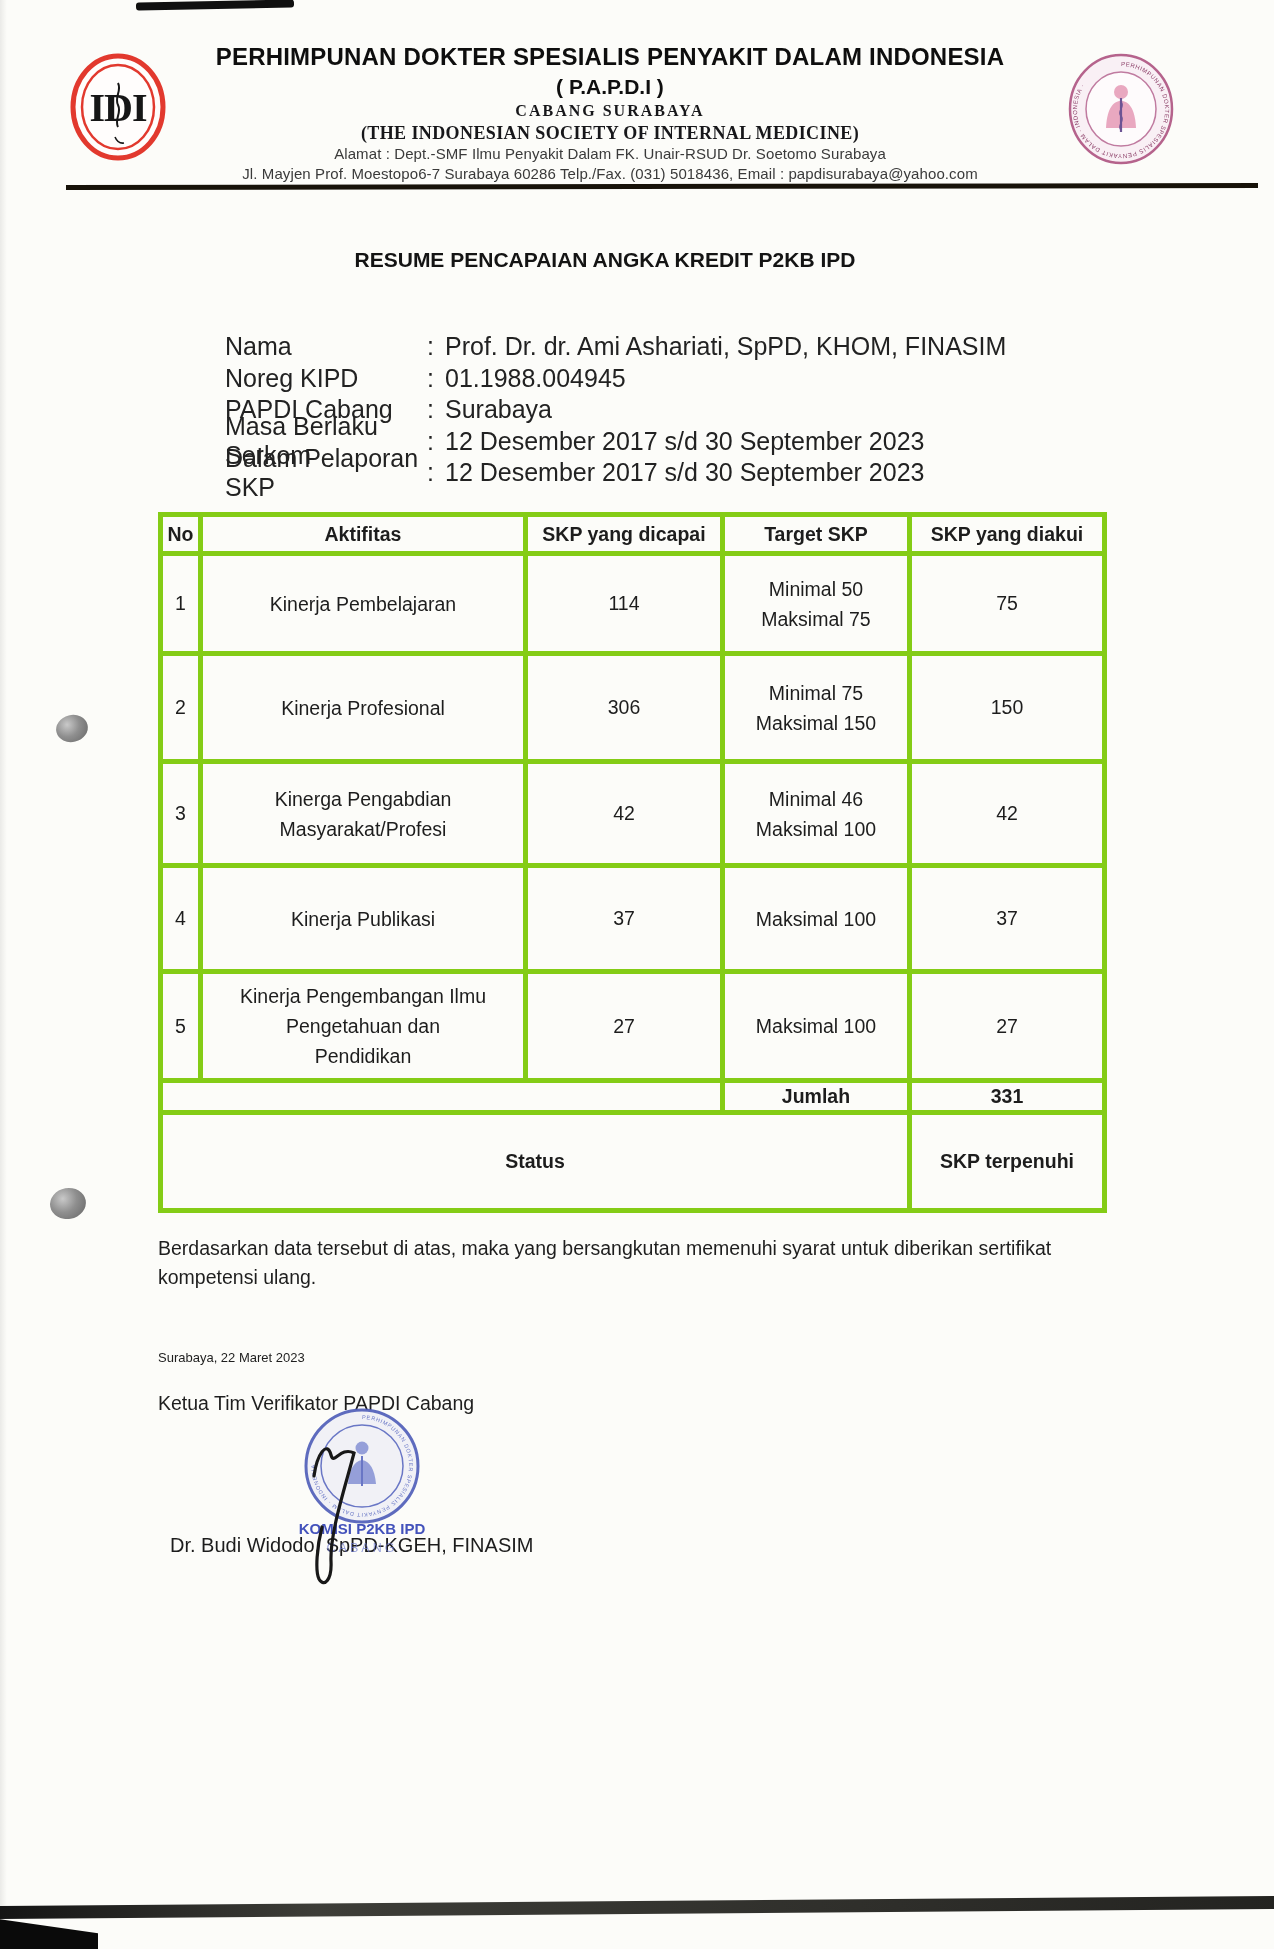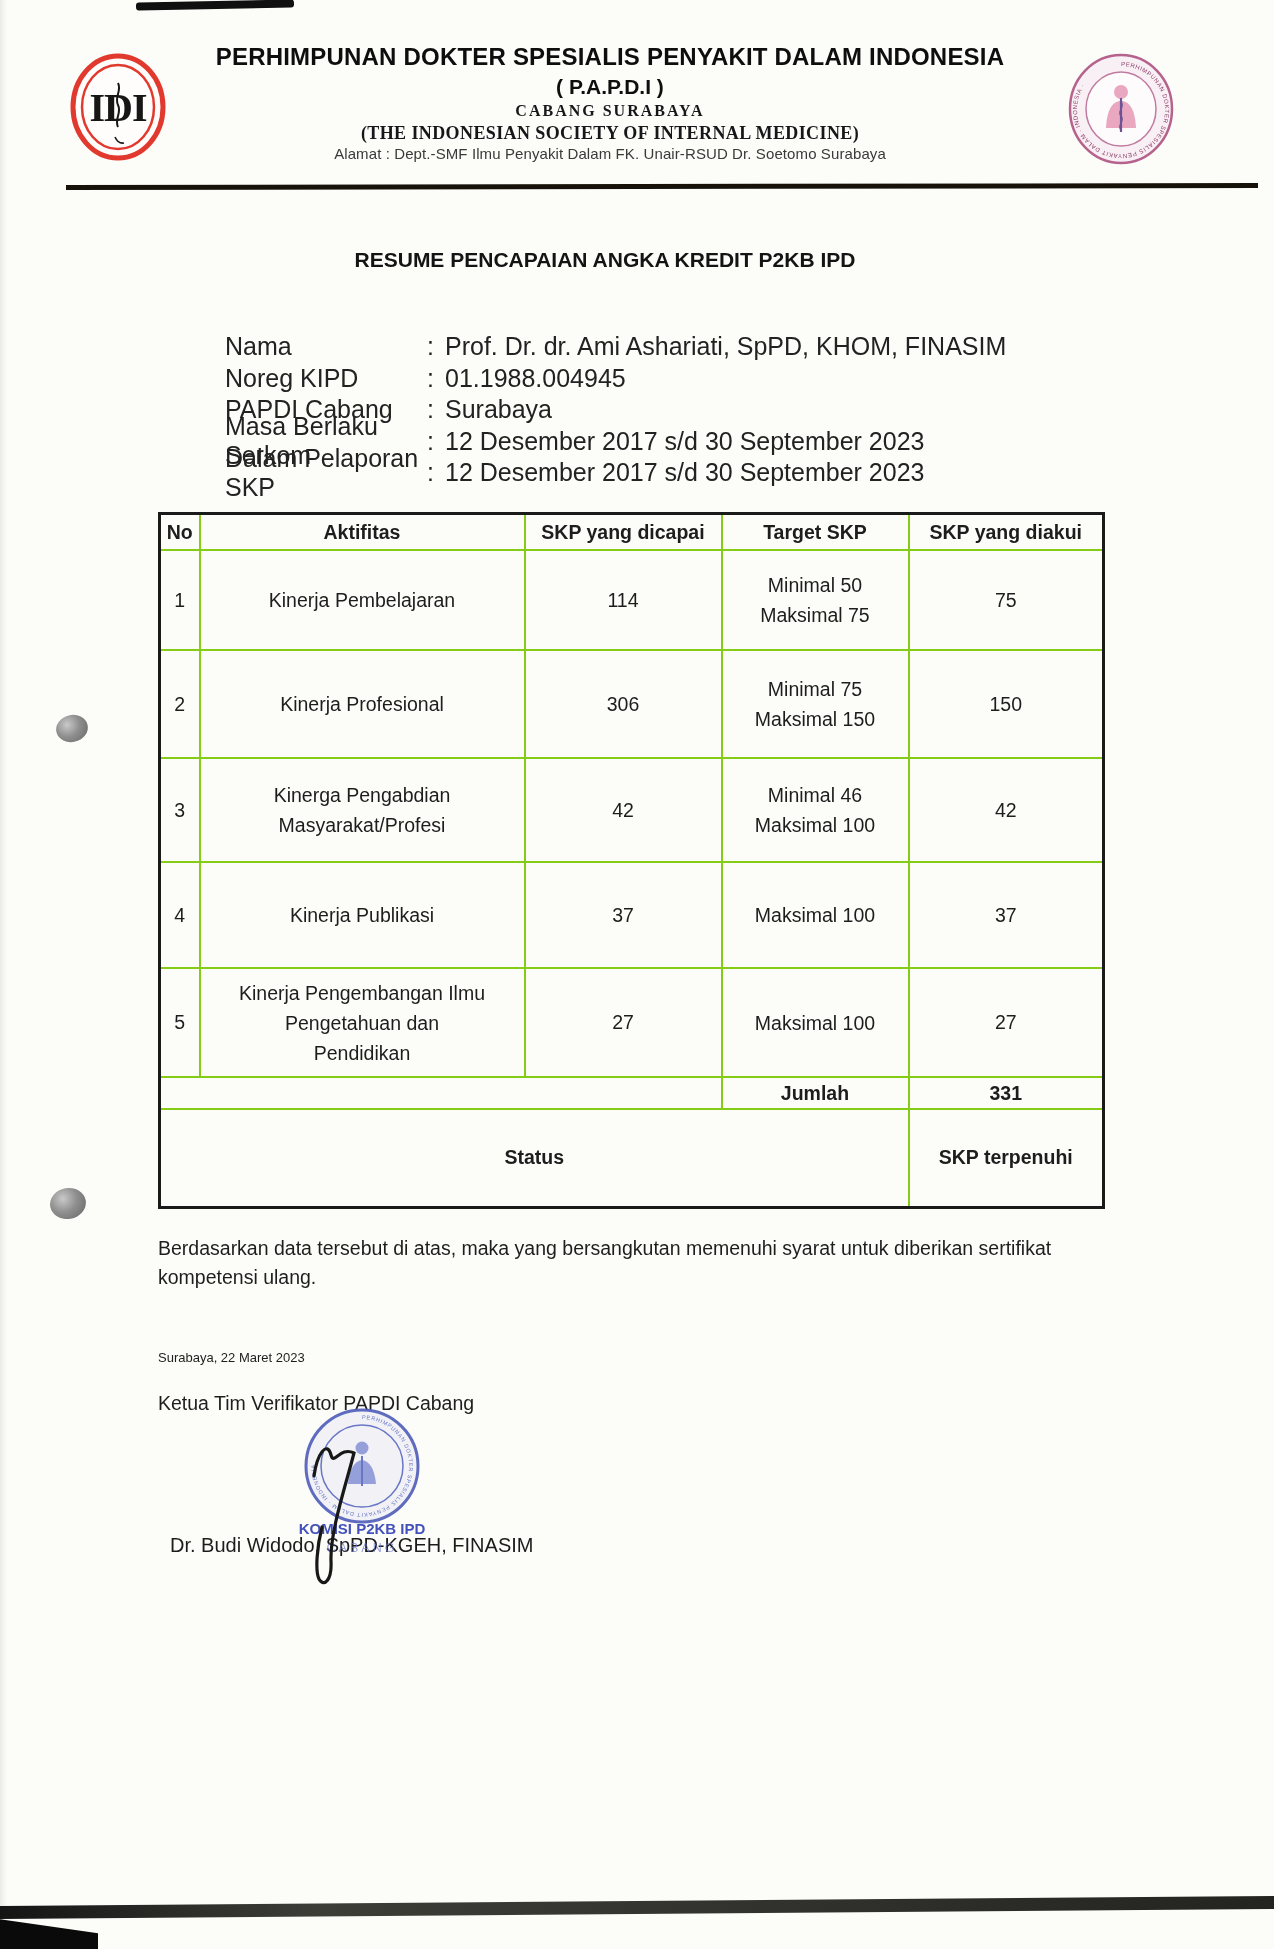--- a/index.html
+++ b/index.html
@@ -30,21 +30,21 @@
   .doc-title{position:absolute;left:0;top:248px;width:1210px;text-align:center;font-size:21px;font-weight:bold;color:#141414;}
   .info-block{position:absolute;left:225px;top:331px;}
   .info-row{display:flex;height:31.5px;align-items:center;font-size:25px;color:#222;}
   .info-label{width:202px;}
   .info-colon{width:18px;text-align:left;}
   .info-value{white-space:nowrap;}
 
   
   .skp-table-wrap{position:absolute;left:158px;top:512px;}
   table.skp{border-collapse:collapse;table-layout:fixed;width:944px;border:3px solid #1a1a1a;}
-  table.skp th,table.skp td{border:2px solid #84cc16;text-align:center;vertical-align:middle;font-size:19.5px;color:#1d1d1d;padding:0 4px;}
+  table.skp th,table.skp td{border:5px solid #84cc16;text-align:center;vertical-align:middle;font-size:19.5px;color:#1d1d1d;padding:0 4px;}
   table.skp th{font-weight:bold;height:34px;}
   tr.r1{height:100px;} tr.r2{height:108px;} tr.r3{height:104px;} tr.r4{height:106px;} tr.r5{height:109px;}
   tr.total-row{height:32px;} tr.status-row{height:98px;}
   .cline{display:block;line-height:30px;}
   .bold{font-weight:bold;}
 
   
   .closing-par{position:absolute;left:158px;top:1234px;width:950px;font-size:19.5px;line-height:29px;color:#1e1e1e;}
   .place-date{position:absolute;left:158px;top:1350px;font-size:13px;color:#1e1e1e;}
   .signer-role{position:absolute;left:158px;top:1381px;font-size:19.5px;color:#1e1e1e;margin-top:11px;}
@@ -84,20 +84,21 @@
     <line x1="55" y1="46" x2="55" y2="80" stroke="#6d5494" stroke-width="2.2"></line>
     <path d="M55,50 c5,5 -5,9 0,14 c5,5 -5,9 0,14" fill="none" stroke="#6d5494" stroke-width="1.2"></path>
   </svg>
 
   <div class="header-text">
     <div class="org-name">PERHIMPUNAN DOKTER SPESIALIS PENYAKIT DALAM INDONESIA</div>
     <div class="org-abbr">( P.A.P.D.I )</div>
     <div class="branch">CABANG SURABAYA</div>
     <div class="org-en">(THE INDONESIAN SOCIETY OF INTERNAL MEDICINE)</div>
     <div class="addr">Alamat : Dept.-SMF Ilmu Penyakit Dalam FK. Unair-RSUD Dr. Soetomo Surabaya</div>
+    <div class="addr">Jl. Mayjen Prof. Moestopo6-7 Surabaya 60286 Telp./Fax. (031) 5018436, Email : papdisurabaya@yahoo.com</div>
   </div>
   <div class="divider"></div>
 
   <div class="doc-title">RESUME PENCAPAIAN ANGKA KREDIT P2KB IPD</div>
 
   <div class="info-block">
     <div class="info-row">
       <span class="info-label">Nama</span>
       <span class="info-colon">:</span>
       <span class="info-value">Prof. Dr. dr. Ami Ashariati, SpPD, KHOM, FINASIM</span>

